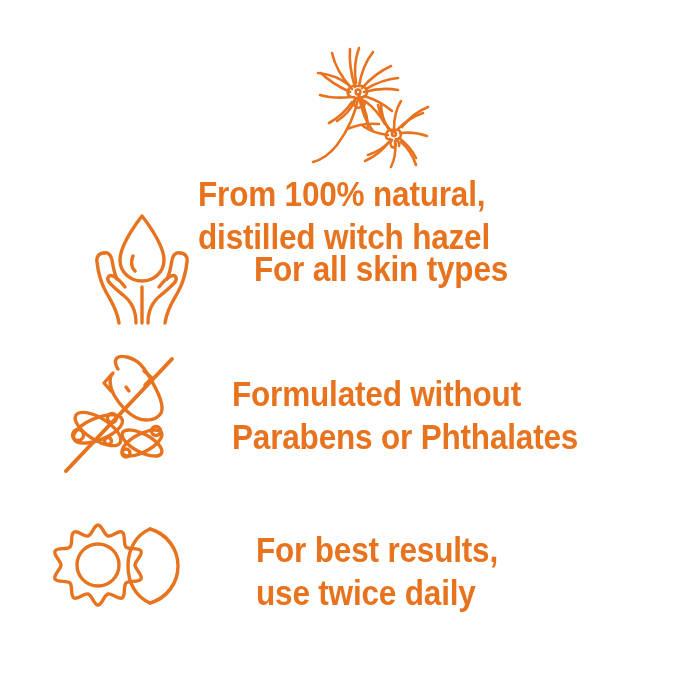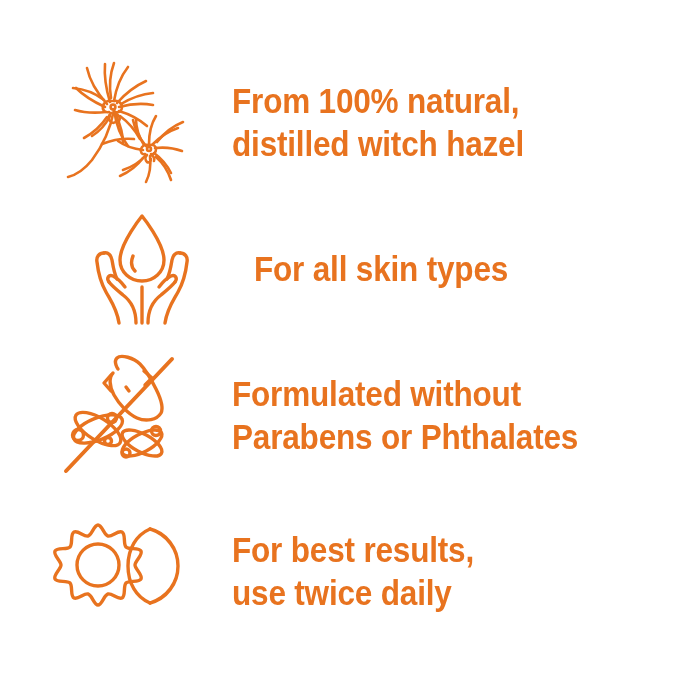--- a/index.html
+++ b/index.html
@@ -49,24 +49,24 @@
     font-weight: bold;
     font-size: 35px;
     line-height: 1.24;
     letter-spacing: -0.2px;
     transform: scaleX(0.90);
     transform-origin: left center;
     white-space: pre-line;
   }
 
   
-  #row-natural   { top: 42px;  height: 160px; }
+  #row-natural   { top: 42px;  height: 160px; flex-direction: column; }
   #row-skin      { top: 204px; height: 130px; margin-left: 22px; }
   #row-free-from { top: 340px; height: 150px; }
-  #row-frequency { top: 496px; height: 150px; }
+  #row-frequency { top: 496px; height: 150px; gap: 24px; }
 </style>
 </head>
 <body>
 
 <div id="benefits-panel" style="background: rgb(255, 255, 255);">
 
   <div class="benefit-row" id="row-natural">
     <div class="benefit-icon">
       <svg width="132" height="124" viewBox="0 0 132 124" fill="none" stroke="#E8731F" stroke-width="2.6" stroke-linecap="round" stroke-linejoin="round">
 

